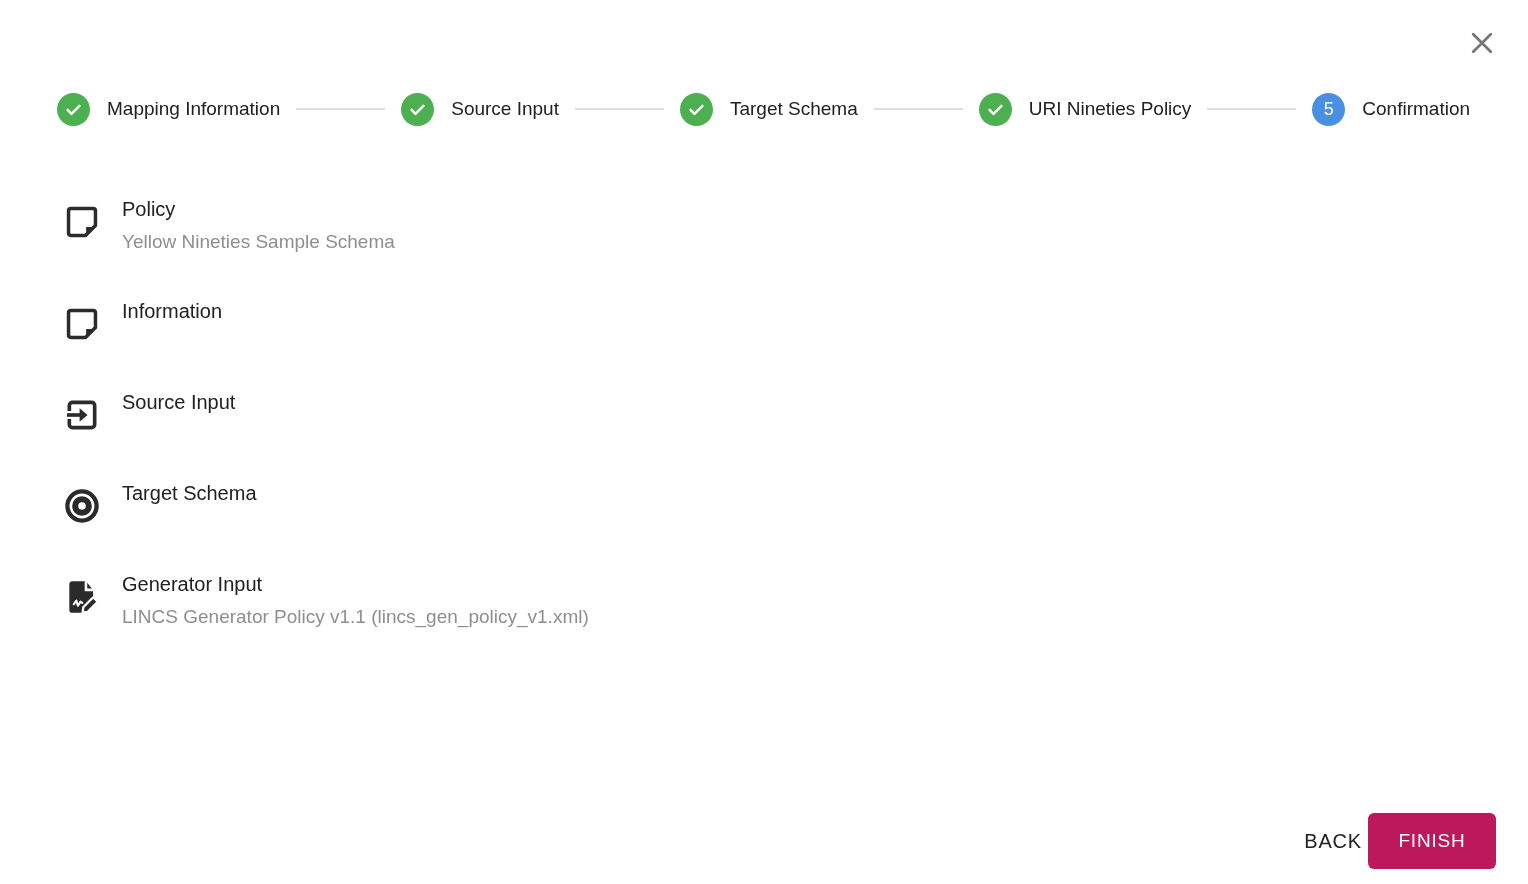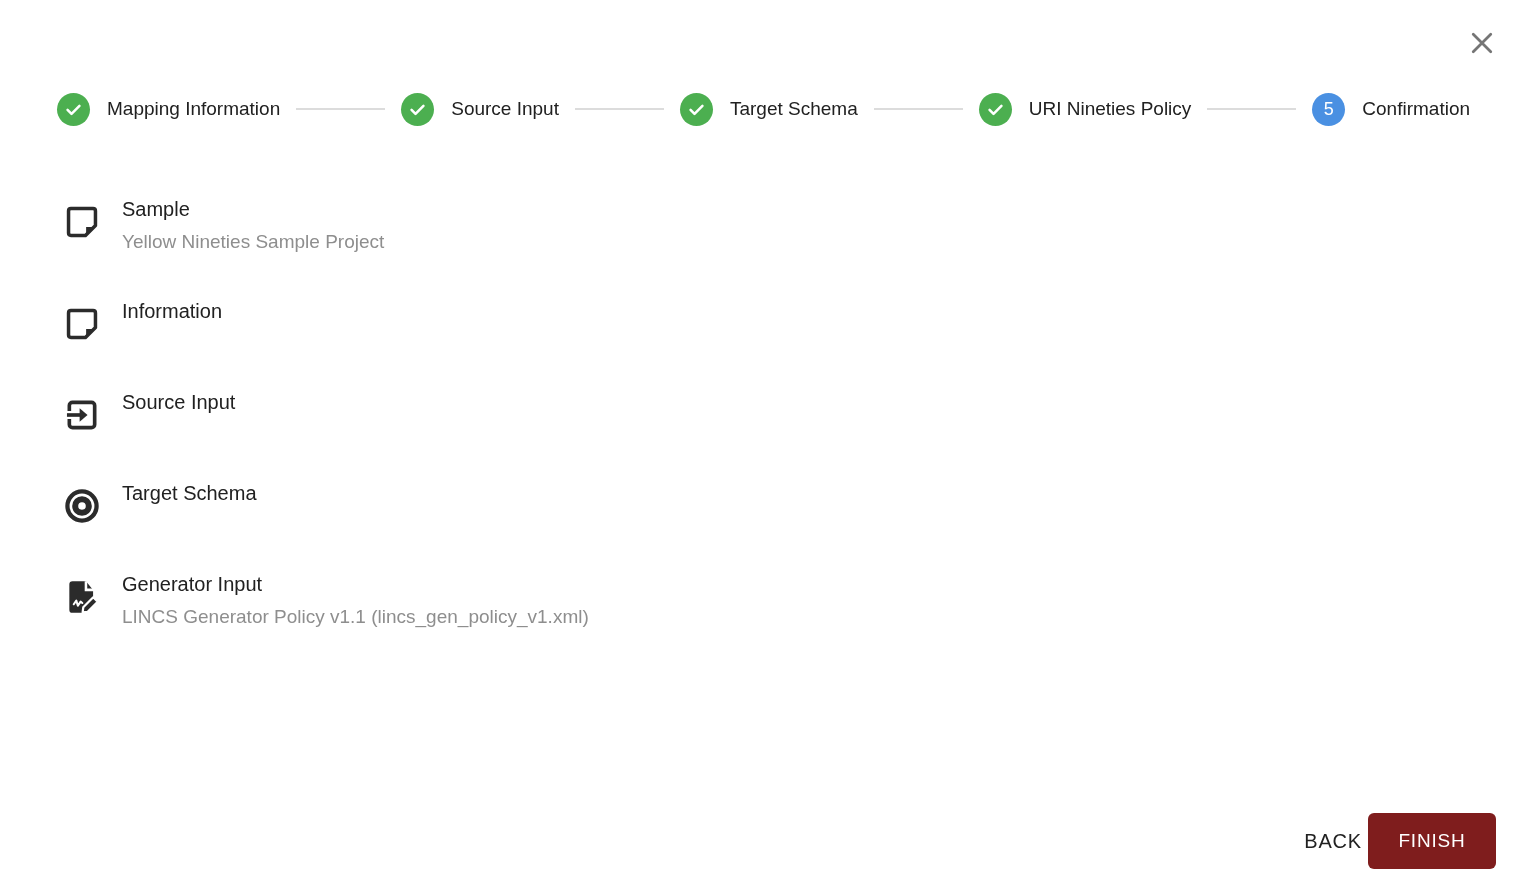--- a/index.html
+++ b/index.html
@@ -28,21 +28,21 @@
   .section { display: flex; align-items: flex-start; margin-bottom: 47px; }
   .section-icon { width: 40px; height: 40px; margin-right: 20px; margin-top: 4px;
     color: #2b2b2b; flex: 0 0 auto; display: flex; align-items: center; justify-content: center; }
   .section-title { font-size: 20px; color: #212121; font-weight: 400; margin-bottom: 10px; }
   .section-value { font-size: 19px; color: #8e8e8e; }
 
   
   .footer { position: absolute; right: 32px; bottom: 15px; display: flex; align-items: center; }
   .back-btn { background: none; border: none; font-family: inherit; font-size: 20px;
     color: #212121; letter-spacing: 0.8px; cursor: pointer; padding: 10px 6px; }
-  .finish-btn { width: 128px; height: 56px; background: #7f1d1d; border: none;
+  .finish-btn { width: 128px; height: 56px; background: #be185d; border: none;
     border-radius: 6px; color: #ffffff; font-family: inherit; font-size: 19px;
     letter-spacing: 0.8px; cursor: pointer; }
 </style>
 </head>
 <body>
 
 <button class="close-btn">
   <span>
     <svg width="30" height="30" viewBox="0 0 24 24">
         <path d="M5 5l14 14M19 5L5 19" stroke="#757575" stroke-width="2.2" stroke-linecap="round"></path>
@@ -98,22 +98,22 @@
 <div class="content">
 
   <div class="section">
     <span class="section-icon">
       <svg width="38" height="38" viewBox="0 0 24 24">
         <path d="M19 3.5H5A1.5 1.5 0 0 0 3.5 5v14A1.5 1.5 0 0 0 5 20.5h9.2l6.3-6.3V5A1.5 1.5 0 0 0 19 3.5z" fill="none" stroke="currentColor" stroke-width="2.2" stroke-linejoin="round"></path>
         <path d="M14.6 20v-4.9h4.9z" fill="currentColor"></path>
       </svg>
     </span>
     <div class="section-text">
-      <div class="section-title">Sample</div>
-      <div class="section-value">Yellow Nineties Sample Project</div>
+      <div class="section-title">Policy</div>
+      <div class="section-value">Yellow Nineties Sample Schema</div>
     </div>
   </div>
 
   <div class="section">
     <span class="section-icon">
       <svg width="38" height="38" viewBox="0 0 24 24">
         <path d="M19 3.5H5A1.5 1.5 0 0 0 3.5 5v14A1.5 1.5 0 0 0 5 20.5h9.2l6.3-6.3V5A1.5 1.5 0 0 0 19 3.5z" fill="none" stroke="currentColor" stroke-width="2.2" stroke-linejoin="round"></path>
         <path d="M14.6 20v-4.9h4.9z" fill="currentColor"></path>
       </svg>
     </span>

